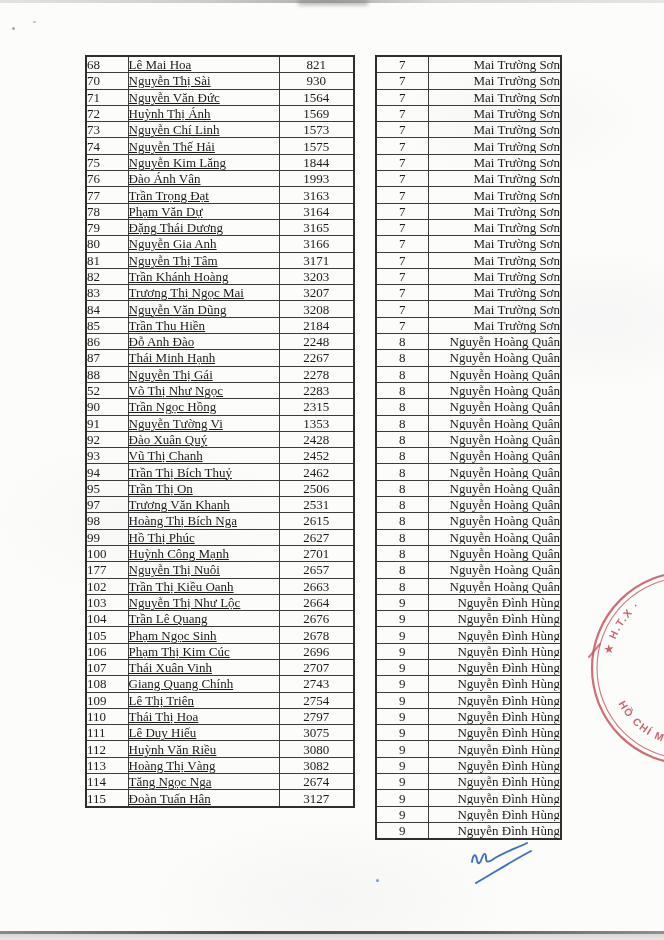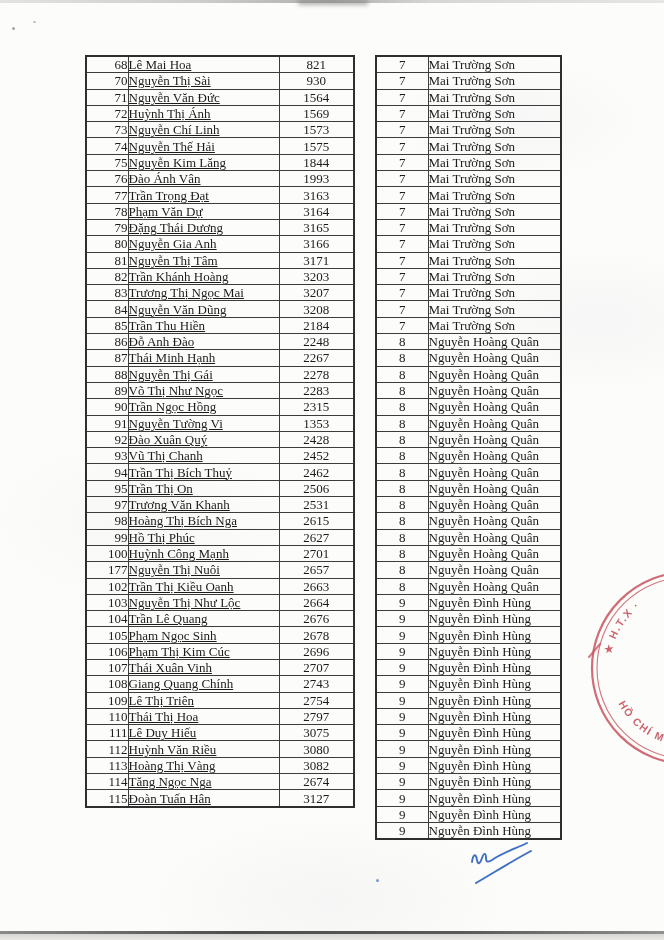--- a/index.html
+++ b/index.html
@@ -50,25 +50,25 @@
     padding:0;
     font-size:13px;
     line-height:15px;
     color:#1c1c1c;
     white-space:nowrap;
     overflow:hidden;
   }
   table.scan{border:2px solid #2e2e2e;}
   #tblLeft{left:85px;top:55px;width:268px;}
   #tblRight{left:375px;top:55px;width:185px;}
-  td.c-index{text-align:right;}
+  td.c-index{text-align:left;}
   td.c-name{text-align:left;padding-left:8px;text-decoration:underline;}
   td.c-code{text-align:center;}
   td.c-group{text-align:center;}
-  td.c-leader{text-align:left;}
+  td.c-leader{text-align:right;border-radius:6px;}
 
   .stamp-svg{position:absolute;left:560px;top:548px;opacity:.9;}
   .sig-svg{position:absolute;left:440px;top:835px;}
 </style>
 </head>
 <body>
 
 <div class="page">
 
   <div class="edge-top"></div>
@@ -178,21 +178,21 @@
           <td class="c-index">87</td>
           <td class="c-name">Thái Minh Hạnh</td>
           <td class="c-code">2267</td>
         </tr>
         <tr>
           <td class="c-index">88</td>
           <td class="c-name">Nguyễn Thị Gái</td>
           <td class="c-code">2278</td>
         </tr>
         <tr>
-          <td class="c-index">89</td>
+          <td class="c-index">52</td>
           <td class="c-name">Võ Thị Như Ngọc</td>
           <td class="c-code">2283</td>
         </tr>
         <tr>
           <td class="c-index">90</td>
           <td class="c-name">Trần Ngọc Hồng</td>
           <td class="c-code">2315</td>
         </tr>
         <tr>
           <td class="c-index">91</td>

